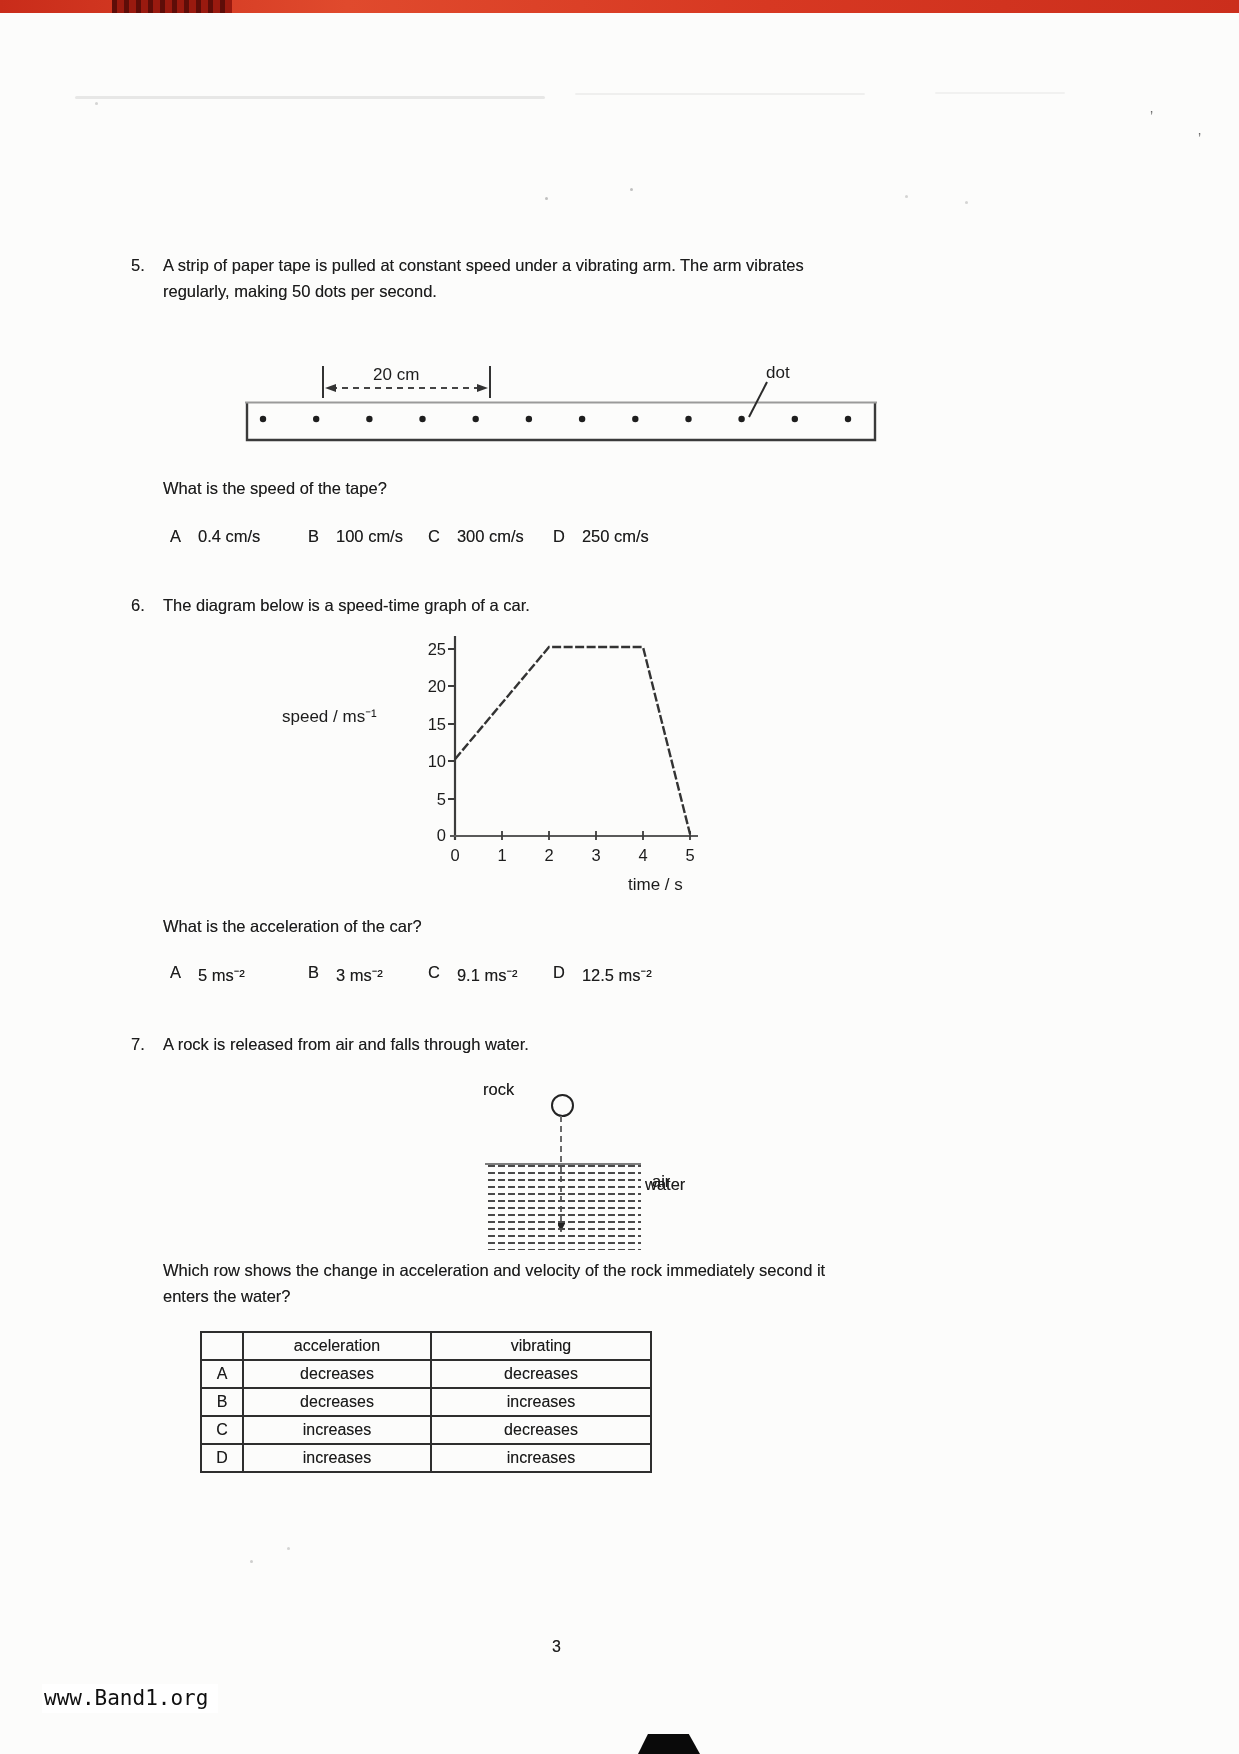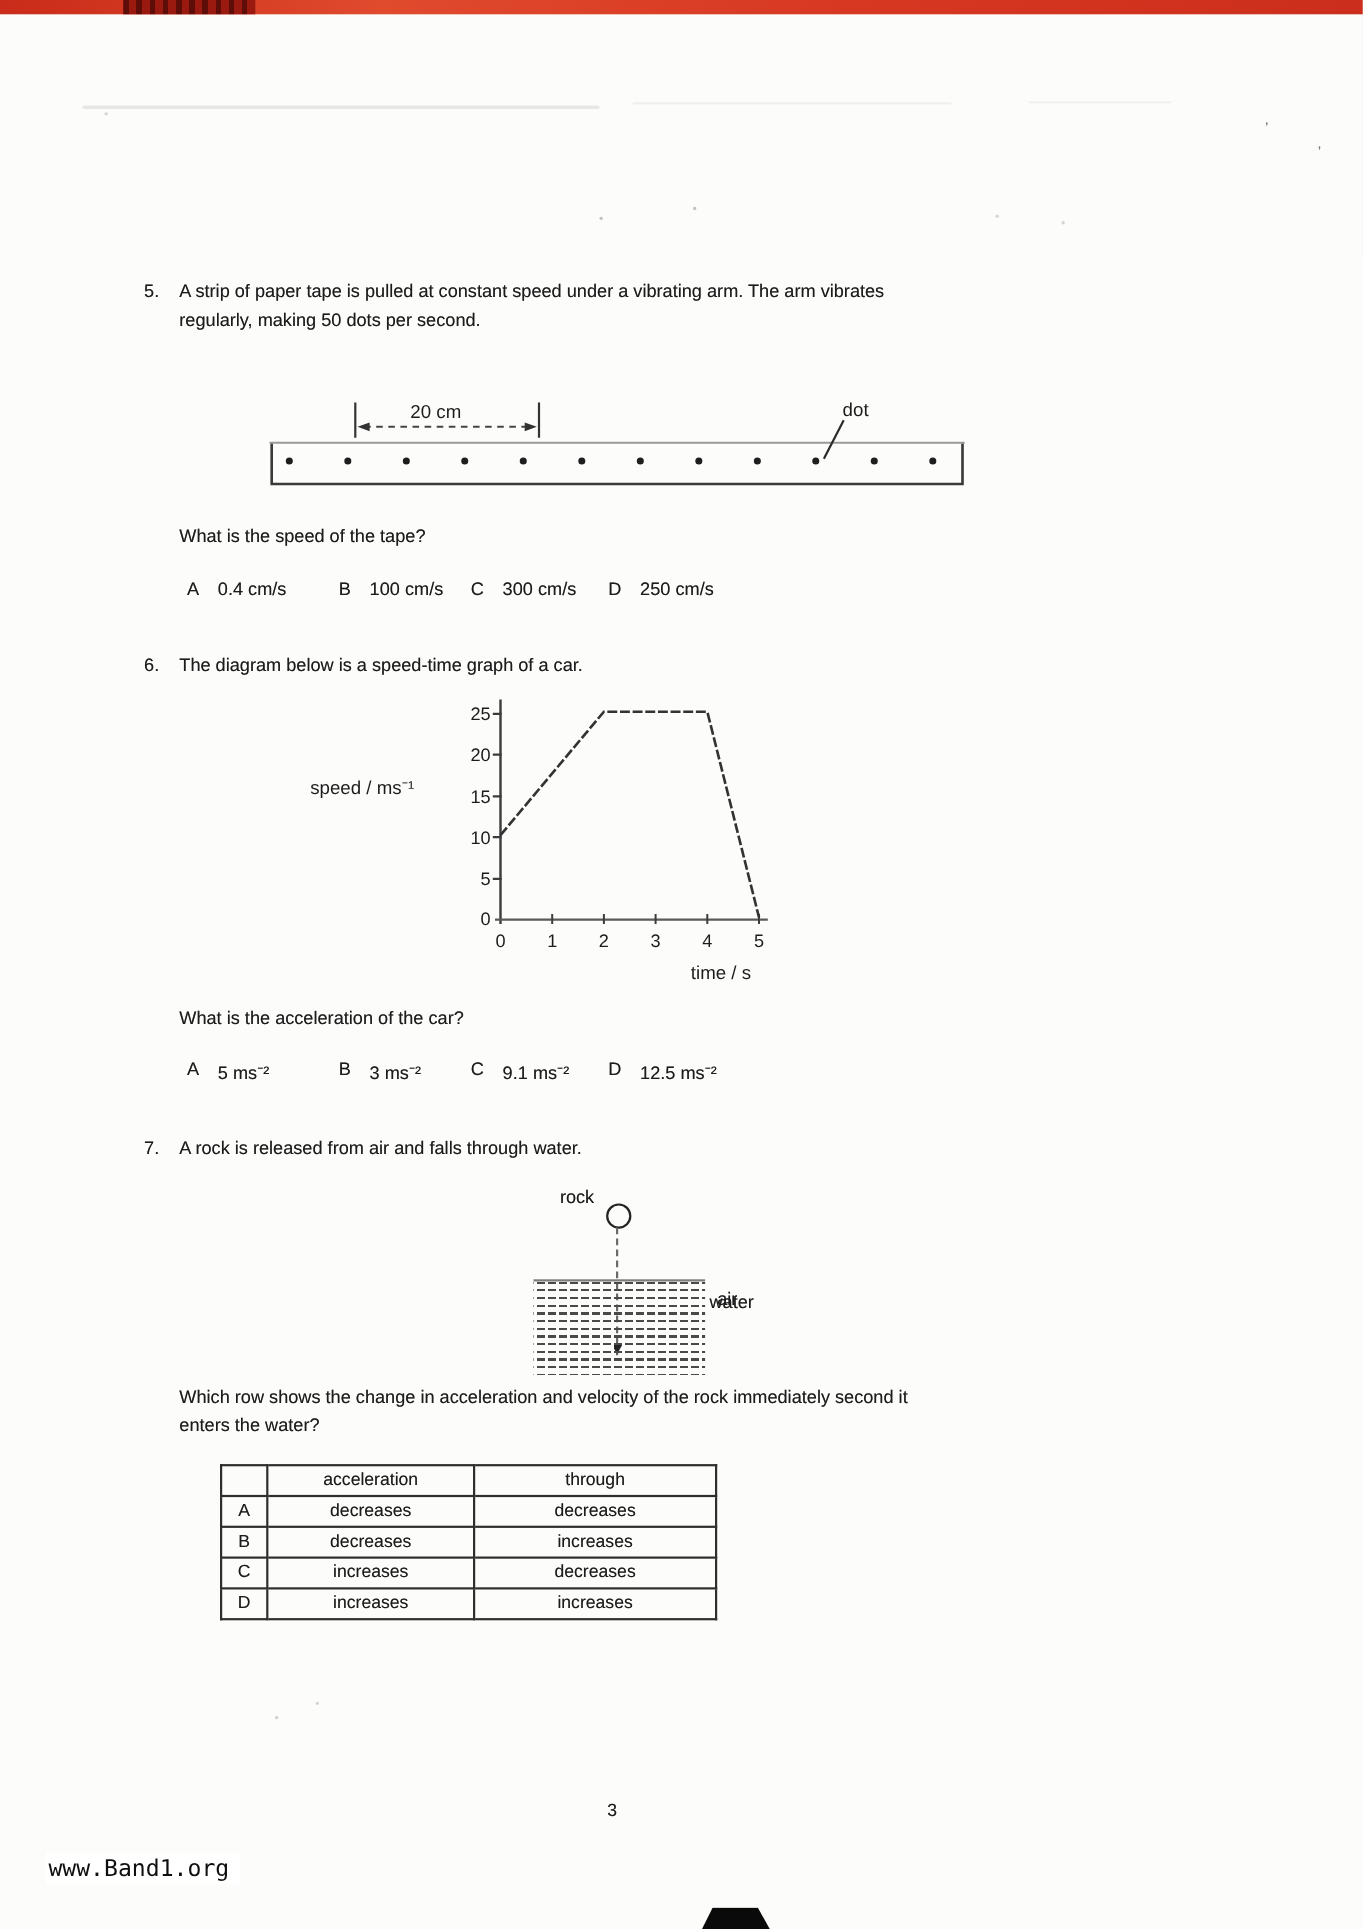--- a/index.html
+++ b/index.html
@@ -179,42 +179,42 @@
     <span>9.1 ms⁻²</span>
   </span>
   <span class="abs opt ink" style="left:553px;top:963px;">
     <span>D</span>
     <span>12.5 ms⁻²</span>
   </span>
 
   <span class="abs qnum ink" style="left:131px;top:1035px;">7.</span>
   <span class="abs qtext ink" style="left:163px;top:1035px;">A rock is released from air and falls through water.</span>
 
-  <span class="abs qtext ink" style="left:509px;top:1080px;">rock</span>
+  <span class="abs qtext ink" style="left:483px;top:1080px;">rock</span>
   <div class="abs rock-circle" style="left:551px;top:1094px;"></div>
   <div class="abs fall-line" style="left:560px;top:1116px;"></div>
   <div class="abs fall-arrow" style="left:556px;top:1222px;"></div>
   <div class="abs water" style="left:485px;top:1163px;"></div>
   <span class="abs qtext ink" style="left:652px;top:1136px;margin-top:36px;">air</span>
   <span class="abs qtext ink" style="left:645px;top:1175px;">water</span>
 
   <span class="abs qtext ink" style="left:163px;top:1261px;">Which row shows the change in acceleration and velocity of the rock immediately second it</span>
   <span class="abs qtext ink" style="left:163px;top:1287px;">enters the water?</span>
 
   <table class="ans abs" style="left:200px;top:1331px;border-radius:26px;">
     <colgroup>
         <col style="width:42px">
         <col style="width:188px">
         <col style="width:220px">
       </colgroup>
     <tbody>
         <tr>
       <th></th>
       <th>acceleration</th>
-      <th>through</th>
+      <th>vibrating</th>
     </tr>
     <tr>
       <td>A</td>
       <td>decreases</td>
       <td>decreases</td>
     </tr>
     <tr>
       <td>B</td>
       <td>decreases</td>
       <td>increases</td>

